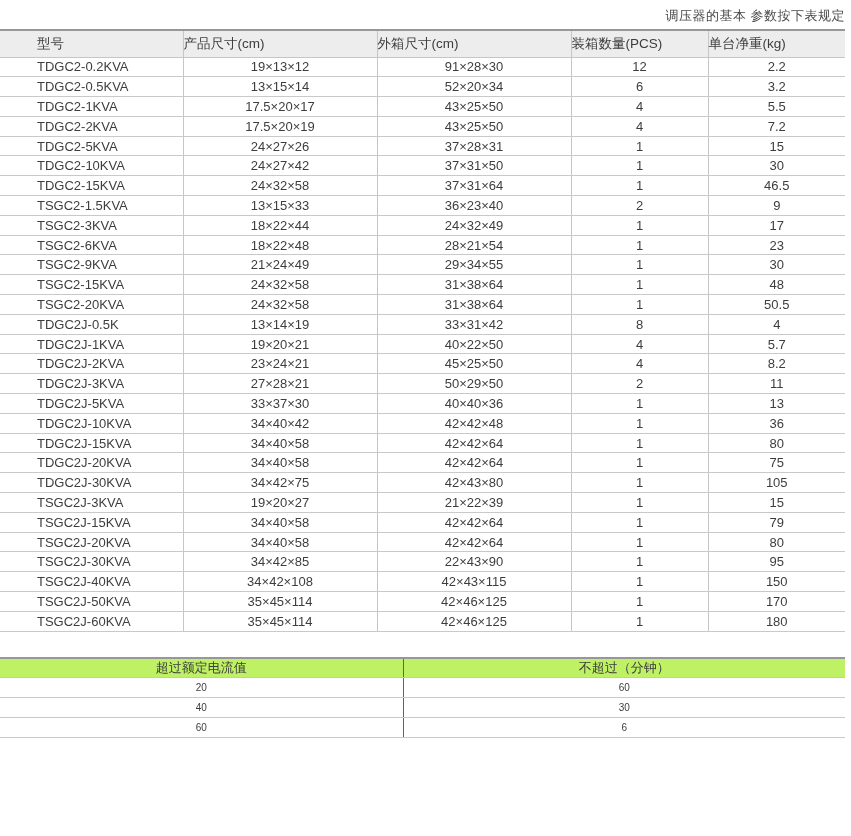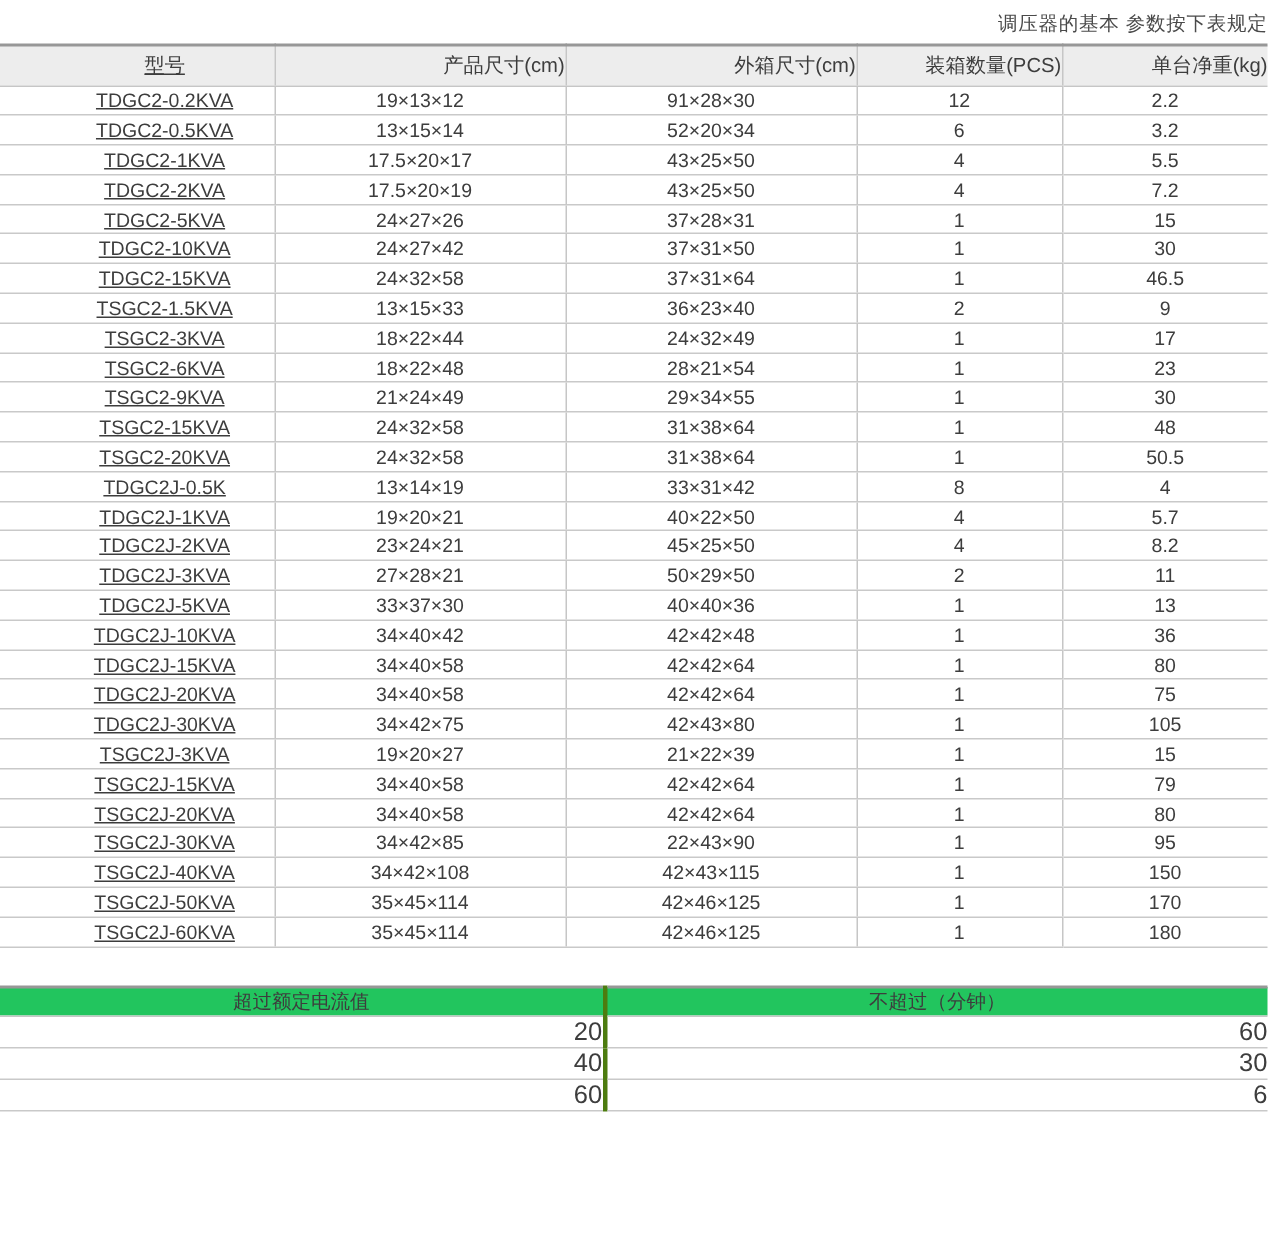--- a/index.html
+++ b/index.html
@@ -26,54 +26,54 @@
     border-collapse: collapse;
     table-layout: fixed;
     width: 845px;
   }
   .spec-table { border-top: 2px solid #979797; }
   .spec-table th {
     background: #ededed;
     font-weight: normal;
     font-size: 13.5px;
     height: 27px;
-    text-align: right;
+    text-align: left;
     border-bottom: 1px solid #c6c6c6;
     color: #3d3d3d;
   }
   .spec-table td {
     height: 19.8px;
     font-size: 13px;
     text-align: center;
     border-bottom: 1px solid #c9c9c9;
     color: #3d3d3d;
     white-space: nowrap;
     overflow: hidden;
   }
   .spec-table th + th, .spec-table td + td { border-left: 1px solid #c6c6c6; }
-  .spec-table th.left, .spec-table td.left { text-align: center; padding-left: 37px; text-decoration: underline; }
+  .spec-table th.left, .spec-table td.left { text-align: left; padding-left: 37px; }
 
   .overload-table { border-top: 2px solid #979797; margin-top: 25px; }
   .overload-table th {
-    background: #22c55e;
+    background: #bef264;
     font-weight: normal;
     font-size: 13px;
     height: 19px;
     text-align: center;
     border-bottom: 1px solid #c6c6c6;
     color: #3d3d3d;
   }
   .overload-table td {
     height: 20px;
-    font-size: 17px;
-    text-align: right;
+    font-size: 10px;
+    text-align: center;
     border-bottom: 1px solid #c9c9c9;
     color: #3d3d3d;
   }
-  .overload-table th + th, .overload-table td + td { border-left: 3px solid #4d7c0f; }
+  .overload-table th + th, .overload-table td + td { border-left: 1px solid #4d7c0f; }
 </style>
 </head>
 <body>
 
 <div class="page">
 
   <div class="title">调压器的基本 参数按下表规定</div>
 
   <table class="spec-table">
     <colgroup>

